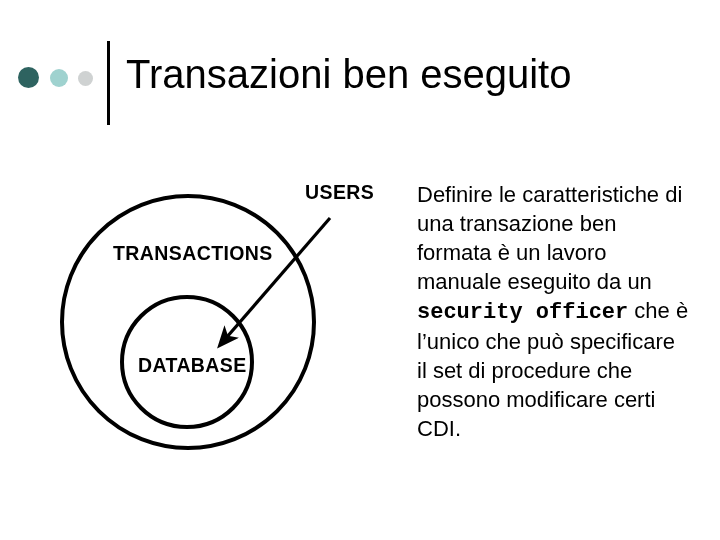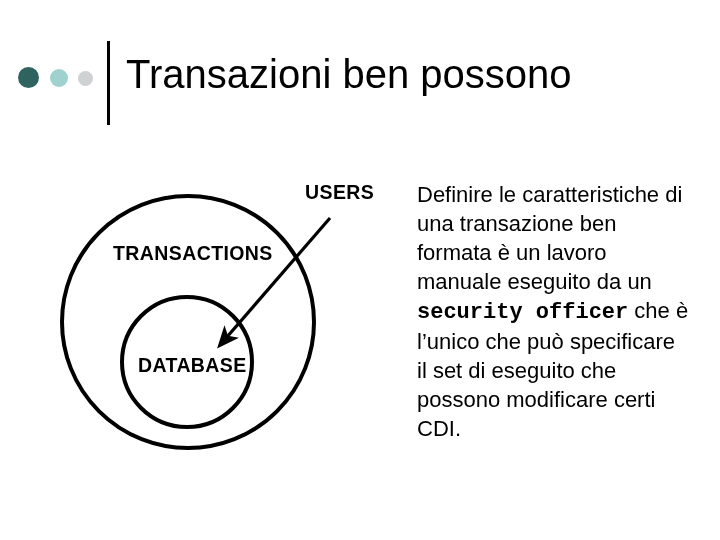--- a/index.html
+++ b/index.html
@@ -112,21 +112,21 @@
 <div id="slide">
 
   <div id="header-bullets">
     <span class="hdr-dot" id="hdr-dot-1" style="background: rgb(46, 99, 96);"></span>
     <span class="hdr-dot" id="hdr-dot-2" style="background: rgb(159, 210, 207);"></span>
     <span class="hdr-dot" id="hdr-dot-3" style="background: rgb(207, 210, 210);"></span>
   </div>
 
   <div id="header-rule"></div>
 
-  <div id="slide-title">Transazioni ben possono</div>
+  <div id="slide-title">Transazioni ben eseguito</div>
 
   <div id="diagram">
     <svg viewBox="0 0 360 320" xmlns="http://www.w3.org/2000/svg">
       <defs>
         <marker id="arrowhead" markerWidth="7" markerHeight="7" refX="5.6" refY="3" orient="auto">
           <path d="M0,0 L7,3 L0,6 L1.8,3 z" fill="#000000"></path>
         </marker>
       </defs>
 
       <circle cx="143" cy="157" r="126" fill="#ffffff" stroke="#000000" stroke-width="4"></circle>
@@ -137,16 +137,16 @@
 
       <text class="diagram-label" x="68" y="95" font-size="19.5" letter-spacing="0.4">TRANSACTIONS</text>
 
       <text class="diagram-label" x="93" y="207" font-size="19.5" letter-spacing="0.4">DATABASE</text>
 
       <text class="diagram-label" x="260" y="34" font-size="19.5" letter-spacing="0.4">USERS</text>
     </svg>
   </div>
 
   <div id="body-text">
-    <span>Definire le caratteristiche di una transazione ben formata è un lavoro manuale eseguito da un </span><span class="em">security officer</span><span> che è l’unico che può specificare il set di eseguito che possono modificare certi CDI.</span>
+    <span>Definire le caratteristiche di una transazione ben formata è un lavoro manuale eseguito da un </span><span class="em">security officer</span><span> che è l’unico che può specificare il set di procedure che possono modificare certi CDI.</span>
   </div>
 
 </div>
 
 </body></html>

